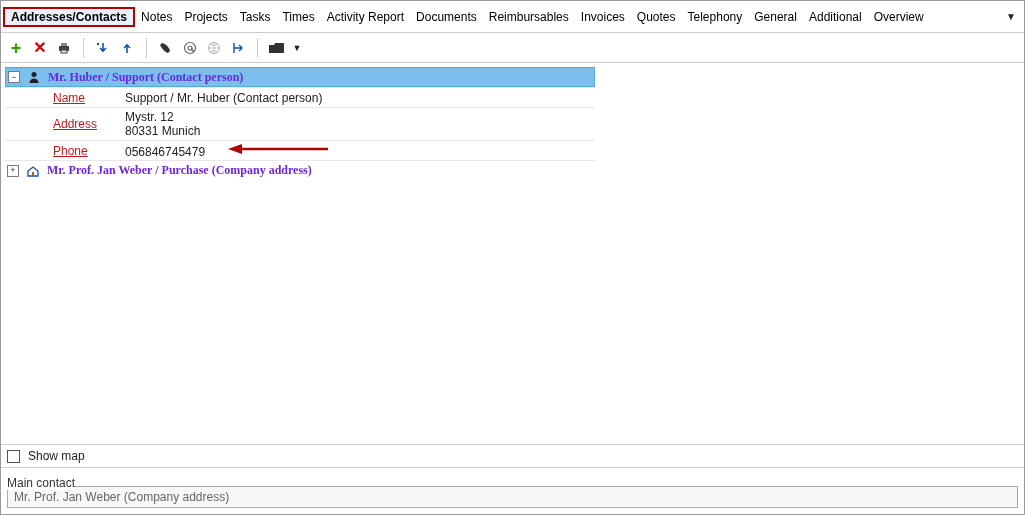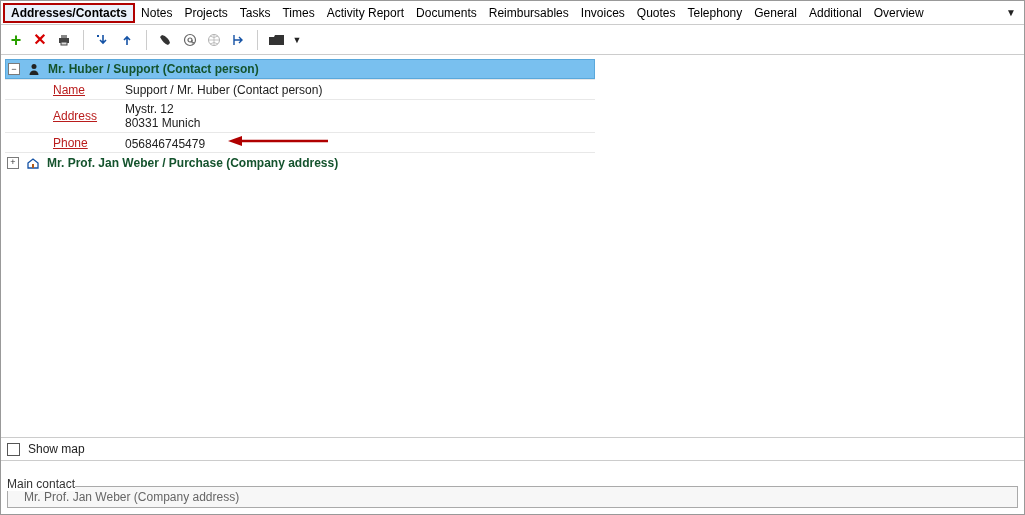--- a/index.html
+++ b/index.html
@@ -1,20 +1,20 @@
 <!DOCTYPE html>
 <html><head>
   <meta charset="utf-8">
   <style>
     * { box-sizing: border-box; margin: 0; padding: 0; }
     body { font-family: "Segoe UI", Tahoma, sans-serif; font-size: 12px; background: #fff; color: #222; }
     .app { width: 1025px; height: 515px; border: 1px solid #999; display: flex; flex-direction: column; position: relative; }
 
     
-    .tabs { display: flex; align-items: center; height: 24px; border-bottom: 1px solid #ccc; background: #fff; padding-left: 2px; }
+    .tabs { display: flex; align-items: center; height: 32px; border-bottom: 1px solid #ccc; background: #fff; padding-left: 2px; }
     .tab { padding: 11px 6px; cursor: default; white-space: nowrap; color: #000; }
     .tab.active { background: #eaf1fb; border: 2px solid #b00000; color: #000; font-weight: bold; padding: 1px 6px; }
     .tabs-spacer { flex: 1; }
     .tabs-caret { padding: 0 8px; font-size: 10px; }
 
     
     .toolbar { display: flex; align-items: center; height: 30px; border-bottom: 1px solid #ccc; padding: 0 6px; gap: 6px; }
     .tb-btn { width: 18px; height: 18px; display: inline-flex; align-items: center; justify-content: center; cursor: default; }
     .tb-sep { width: 1px; height: 20px; background: #ccc; margin: 0 4px; }
     .plus { color: #2aa000; font-size: 18px; font-weight: bold; line-height: 1; }
@@ -22,41 +22,41 @@
     .printer svg, .folder svg, .phone svg, .globe svg, .athere svg { display: block; }
     .globe.dis svg { opacity: 0.45; }
 
     
     .content { flex: 1; display: flex; flex-direction: column; overflow: hidden; }
     .list { padding: 4px 4px 0 4px; }
     .contact-header { display: flex; align-items: center; background: #79c0ef; height: 20px; border: 1px solid #5aa8db; width: 590px; }
     .toggle { width: 12px; height: 12px; border: 1px solid #7a7a7a; background: #fff; margin: 0 6px 0 2px; display: inline-flex; align-items: center; justify-content: center; font-size: 9px; line-height: 1; color: #333; }
     .row-icon { width: 16px; display: inline-flex; align-items: center; justify-content: center; margin-right: 6px; }
     .person svg, .house svg { display: block; }
-    .hdr-title { color: #14532d; font-weight: bold; }
+    .hdr-title { color: #6d28d9; font-weight: bold; font-family: Liberation Serif, serif; }
 
     .details { width: 590px; margin-left: 0; }
     .det-row { display: flex; border-top: 1px solid #e8e8e8; height: 20px; align-items: center; }
     .det-row.tall { height: auto; padding: 2px 0; align-items: center; }
     .det-label { width: 120px; padding-left: 48px; text-decoration: underline; color: #b91c1c; }
     .det-val { flex: 1; color: #222; }
     .arrow-wrap { display: inline-flex; align-items: center; margin-left: 20px; }
 
     .second-row { display: flex; align-items: center; height: 20px; width: 590px; border-top: 1px solid #e8e8e8; }
 
     .content-fill { flex: 1; border-bottom: 1px solid #ccc; }
 
     
     .showmap { display: flex; align-items: center; gap: 8px; padding: 4px 6px; border-bottom: 1px solid #ccc; }
     .checkbox { width: 13px; height: 13px; border: 1px solid #555; background: #fff; display: inline-block; }
 
     
     .maincontact { padding: 0 6px 6px 6px; }
-    .mc-label { font-size: 12px; color: #333; margin-bottom: 11px; display: inline-block; background: #fff; position: relative; top: 16px; }
-    .mc-field { width: 100%; height: 22px; border: 1px solid #aaa; background: #f7f7f7; padding: 2px 16px; color: #666; font-family: inherit; font-size: 12px; }
+    .mc-label { font-size: 12px; color: #333; margin-bottom: 4px; display: inline-block; background: #fff; position: relative; top: 8px; }
+    .mc-field { width: 100%; height: 22px; border: 1px solid #aaa; background: #f7f7f7; padding: 2px 6px; color: #666; font-family: inherit; font-size: 12px; }
   </style>
 </head>
 <body>
 
 <div class="app">
 
   <div class="tabs">
     <span class="tab active">Addresses/Contacts</span>
     <span class="tab">Notes</span>
     <span class="tab">Projects</span>

